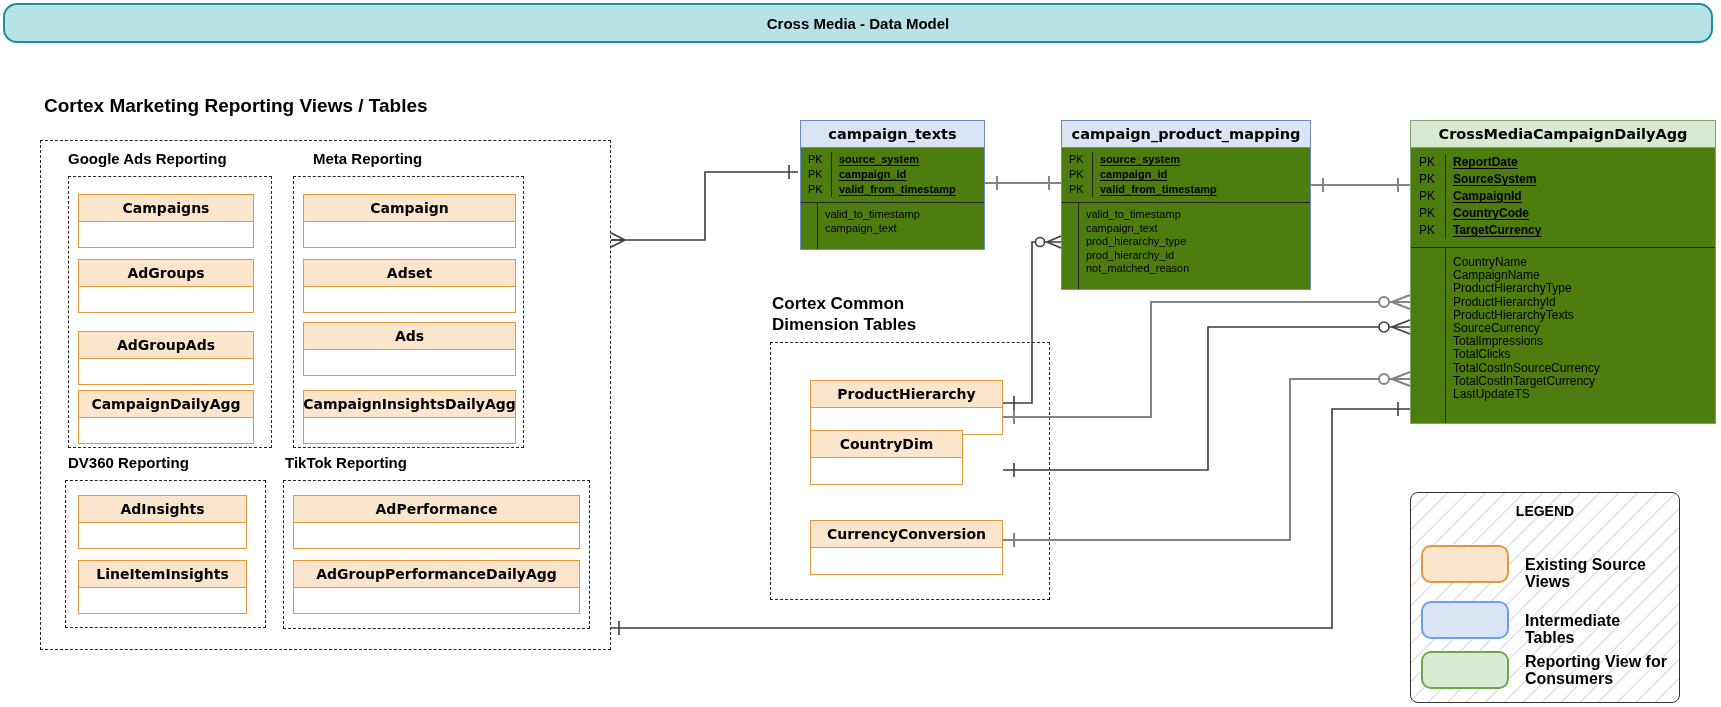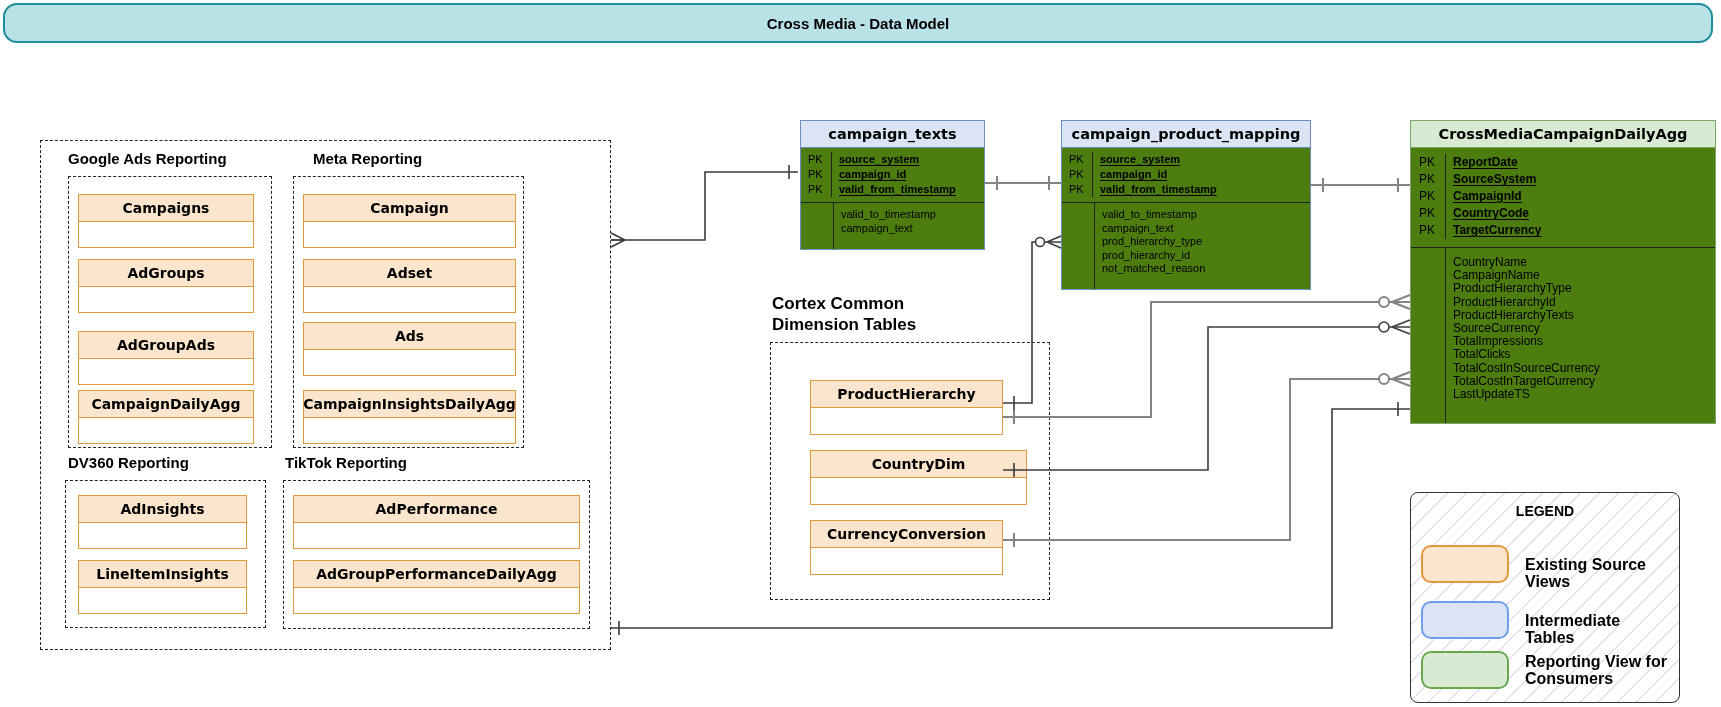--- a/index.html
+++ b/index.html
@@ -34,21 +34,21 @@
            font-family:"DejaVu Sans",sans-serif;font-weight:bold;font-size:14.5px}
   .blue .er-head{background:var(--intermediate-fill);border-bottom:1.6px solid var(--intermediate-border)}
   .green .er-head{background:var(--reporting-fill);border-bottom:1.6px solid var(--reporting-border)}
   .er-pk{display:grid;grid-template-columns:30px 1fr;border-bottom:1.3px solid #222;padding:4px 0 5px}
   .green .er-pk{grid-template-columns:34px 1fr;padding:6px 0 8px}
   .pkcol div{font-size:11px;line-height:15px;padding-left:7px}
   .green .pkcol div{font-size:12px;line-height:17px;padding-left:8px}
   .pknames{border-left:1.3px solid #222;padding-left:7px}
   .pknames div{font-size:11px;line-height:15px;font-weight:bold;text-decoration:underline;text-underline-offset:2px;white-space:nowrap}
   .green .pknames div{font-size:12px;line-height:17px}
-  .er-flds{flex:1;margin-left:32px;border-left:1.3px solid #222;padding:5px 0 0 7px}
+  .er-flds{flex:1;margin-left:16px;border-left:1.3px solid #222;padding:5px 0 0 7px}
   .green .er-flds{margin-left:34px;padding-top:8px}
   .er-flds div{font-size:11px;line-height:13.5px;white-space:nowrap}
   .green .er-flds div{font-size:12px;line-height:13.2px}
 
   
   svg.wires{position:absolute;left:0;top:0;pointer-events:none}
   .ln-dark{stroke:var(--connector-dark);stroke-width:1.6;fill:none}
   .ln-gray{stroke:var(--connector-gray);stroke-width:2;fill:none}
   .dot-dark{stroke:var(--connector-dark);stroke-width:1.6;fill:#fff}
   .dot-gray{stroke:var(--connector-gray);stroke-width:2;fill:#fff}
@@ -66,20 +66,21 @@
 </style>
 </head>
 <body>
 
 <div id="page">
 
   <div class="banner">
     <span>Cross Media - Data Model</span>
   </div>
 
+  <div class="h1" style="left:44px;top:95px">Cortex Marketing Reporting Views / Tables</div>
   <div class="dashedbox" style="left:40px;top:140px;width:571px;height:510px"></div>
 
   <div class="h2" style="left:68px;top:150px">Google Ads Reporting</div>
   <div class="dashedbox" style="left:68px;top:176px;width:204px;height:272px"></div>
   <div class="h2" style="left:313px;top:150px">Meta Reporting</div>
   <div class="dashedbox" style="left:293px;top:176px;width:231px;height:272px"></div>
   <div class="h2" style="left:68px;top:454px">DV360 Reporting</div>
   <div class="dashedbox" style="left:65px;top:480px;width:201px;height:148px"></div>
   <div class="h2" style="left:285px;top:454px">TikTok Reporting</div>
   <div class="dashedbox" style="left:283px;top:480px;width:307px;height:149px"></div>
@@ -139,21 +140,21 @@
   <div class="h2dim" style="left:772px;top:293px">
     <div>Cortex Common</div>
     <div>Dimension Tables</div>
   </div>
   <div class="dashedbox" style="left:770px;top:342px;width:280px;height:258px"></div>
 
   <div class="stable" style="left:810px;top:380px;width:193px">
     <div class="stitle">ProductHierarchy</div>
       <div class="sbody tall"></div>
     </div>
-  <div class="stable" style="left:810px;top:450px;width:217px">
+  <div class="stable" style="left:810px;top:430px;width:153px">
     <div class="stitle">CountryDim</div>
       <div class="sbody tall"></div>
     </div>
   <div class="stable" style="left:810px;top:520px;width:193px">
     <div class="stitle">CurrencyConversion</div>
       <div class="sbody tall"></div>
     </div>
 
   <div class="ertable blue" style="left:800px;top:120px;width:185px;height:130px">
     <div class="er-head">campaign_texts</div>

